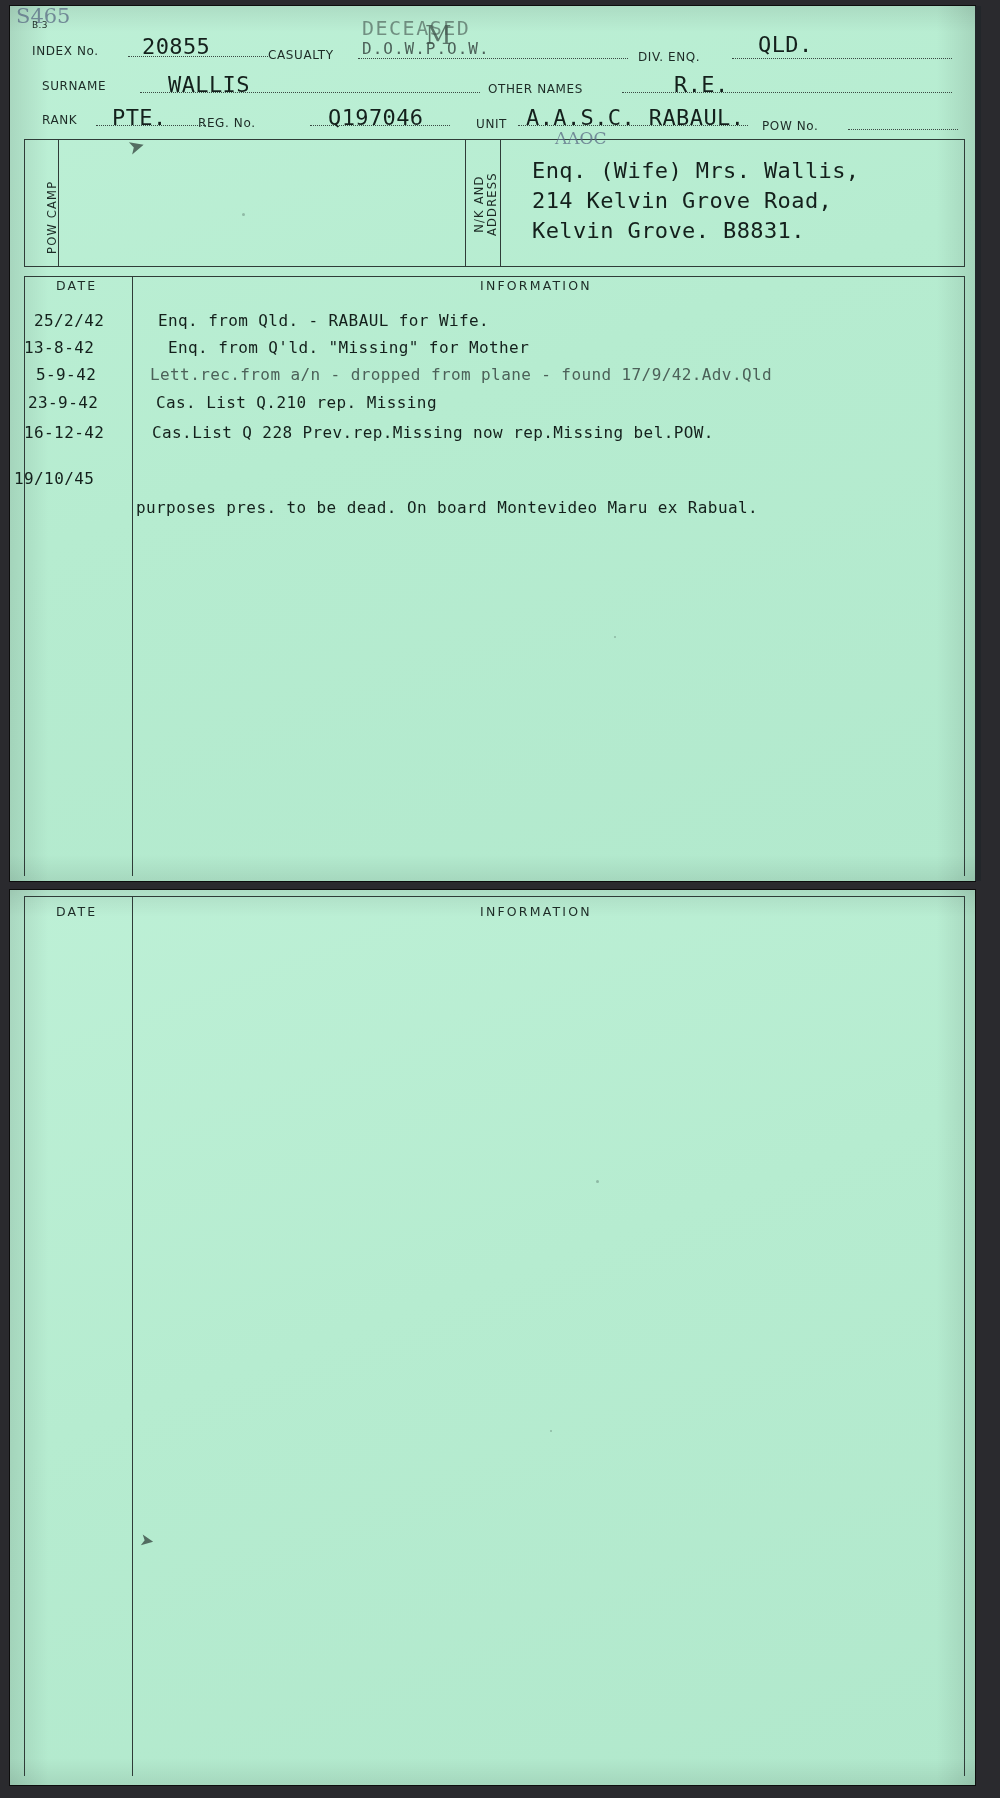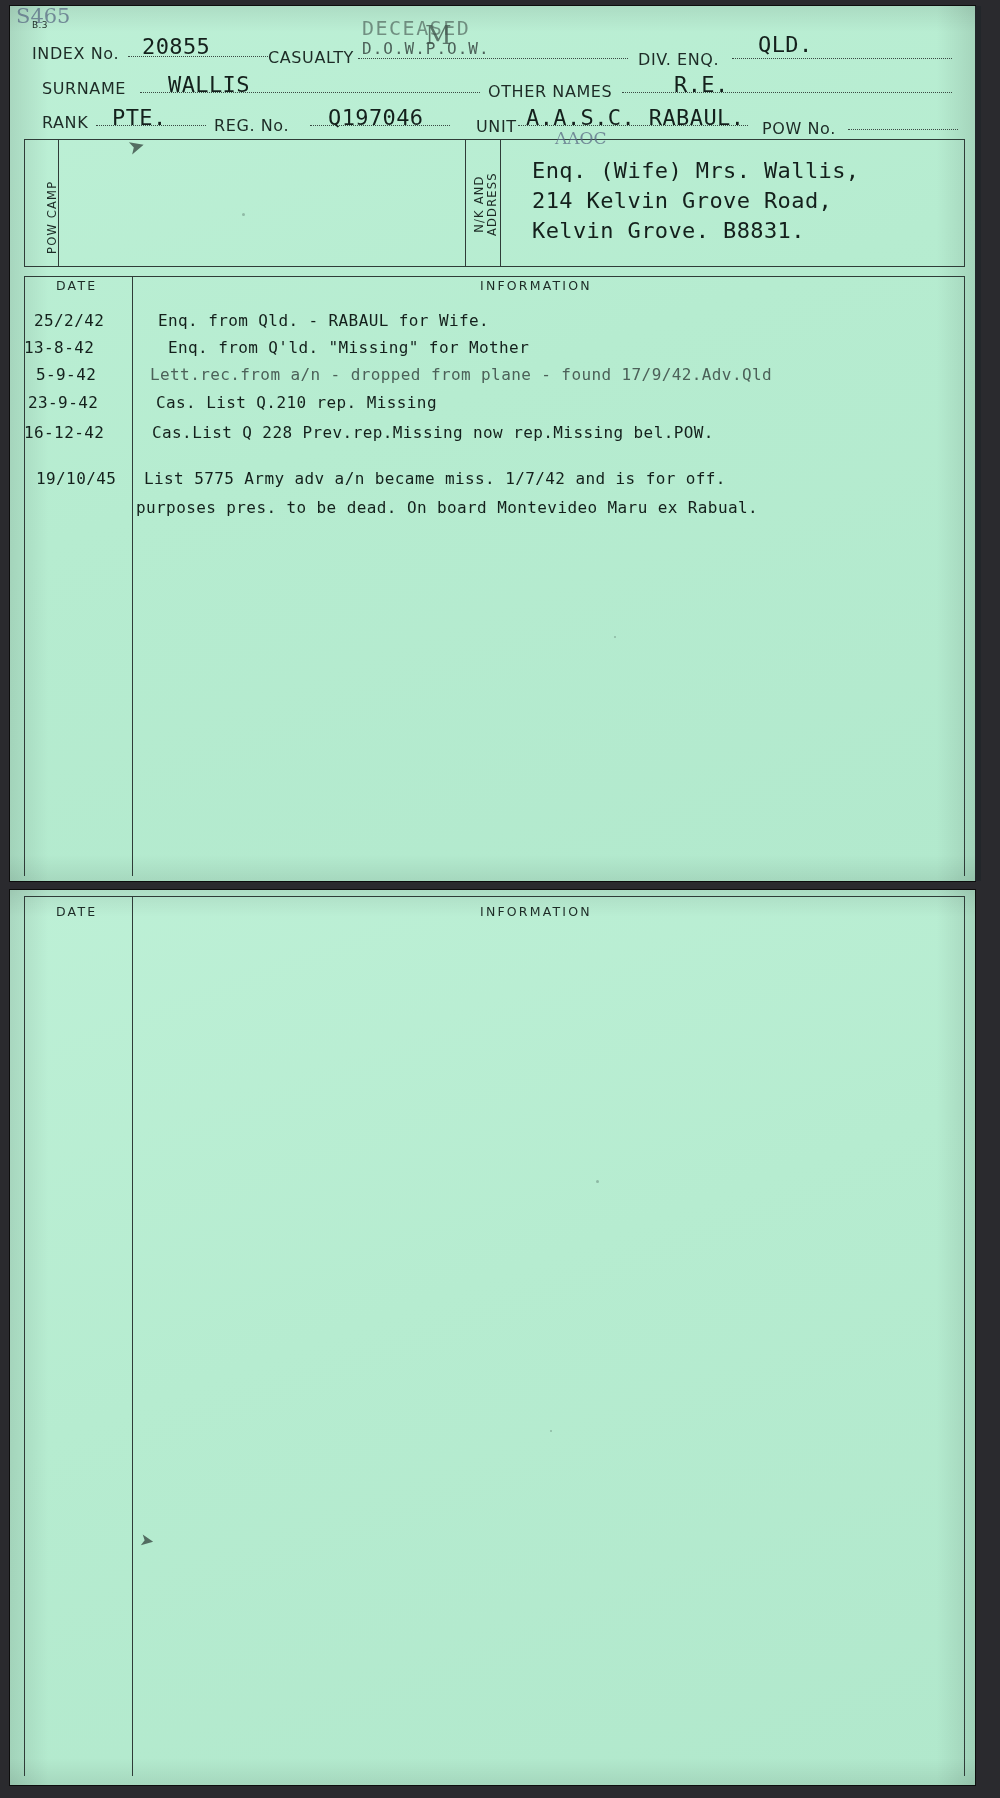--- a/index.html
+++ b/index.html
@@ -73,21 +73,21 @@
   }
   .vline {
     position: absolute;
     border-left: 1px solid #2f3c38;
     width: 0;
   }
 
   .lbl {
     position: absolute;
     font-family: "DejaVu Sans", sans-serif;
-    font-size: 16px;
+    font-size: 12px;
     letter-spacing: 0.6px;
     color: #1d2b26;
     white-space: nowrap;
   }
   .lbl.small {
     font-size: 11.5px;
     letter-spacing: 0.8px;
   }
   .typed {
     position: absolute;
@@ -186,21 +186,21 @@
     <div class="rule" style="left:130px; top:86px; width:340px;"></div>
 
     <div class="lbl" style="left:478px; top:76px;">OTHER NAMES</div>
     <div class="typed big" style="left:664px; top:66px;">R.E.</div>
     <div class="rule" style="left:612px; top:86px; width:330px;"></div>
 
     <div class="lbl" style="left:32px; top:107px;">RANK</div>
     <div class="typed big" style="left:92px; top:99px;margin-left:10px;">PTE.</div>
     <div class="rule" style="left:86px; top:119px; width:110px;"></div>
 
-    <div class="lbl" style="left:204px; top:110px;">REG. No.</div>
+    <div class="lbl" style="left:188px; top:110px;">REG. No.</div>
     <div class="typed big" style="left:318px; top:99px;text-align:right;">Q197046</div>
     <div class="rule" style="left:300px; top:119px; width:140px;"></div>
 
     <div class="lbl" style="left:466px; top:111px;">UNIT</div>
     <div class="typed big" style="left:516px; top:99px;">A.A.S.C.  RABAUL.</div>
     <div class="rule" style="left:508px; top:119px; width:230px;"></div>
 
     <div class="lbl" style="left:752px; top:113px;">POW No.</div>
     <div class="typed" style="left:848px; top:103px;"></div>
     <div class="rule" style="left:838px; top:123px; width:110px;"></div>
@@ -243,22 +243,21 @@
 
     <div class="typed" style="left:26px; top:359px;">5-9-42</div>
     <div class="typed faint" style="left:140px; top:359px;">Lett.rec.from a/n - dropped from plane - found 17/9/42.Adv.Qld</div>
 
     <div class="typed" style="left:18px; top:387px;">23-9-42</div>
     <div class="typed" style="left:146px; top:387px;">Cas. List Q.210 rep. Missing</div>
 
     <div class="typed" style="left:14px; top:417px;">16-12-42</div>
     <div class="typed" style="left:142px; top:417px;">Cas.List Q 228 Prev.rep.Missing now rep.Missing bel.POW.</div>
 
-    <div class="typed" style="left:26px; top:463px;">19/10/45</div>
-    <div class="typed" style="left:134px; top:463px;">List 5775 Army adv a/n became miss. 1/7/42 and is for off.</div>
+    <div class="typed" style="left:4px; top:463px;">19/10/45</div>
     <div class="typed" style="left:126px; top:492px;">purposes pres. to be dead. On board Montevideo Maru ex Rabual.</div>
 
     <div class="speck" style="left:604px; top:630px; width:2px; height:2px;"></div>
   </div>
 
   <div class="card-back">
     <div class="vignette"></div>
 
     <div class="hline" style="left:14px; top:6px; width:940px;"></div>
     <div class="vline" style="left:14px; top:6px; height:880px;"></div>

